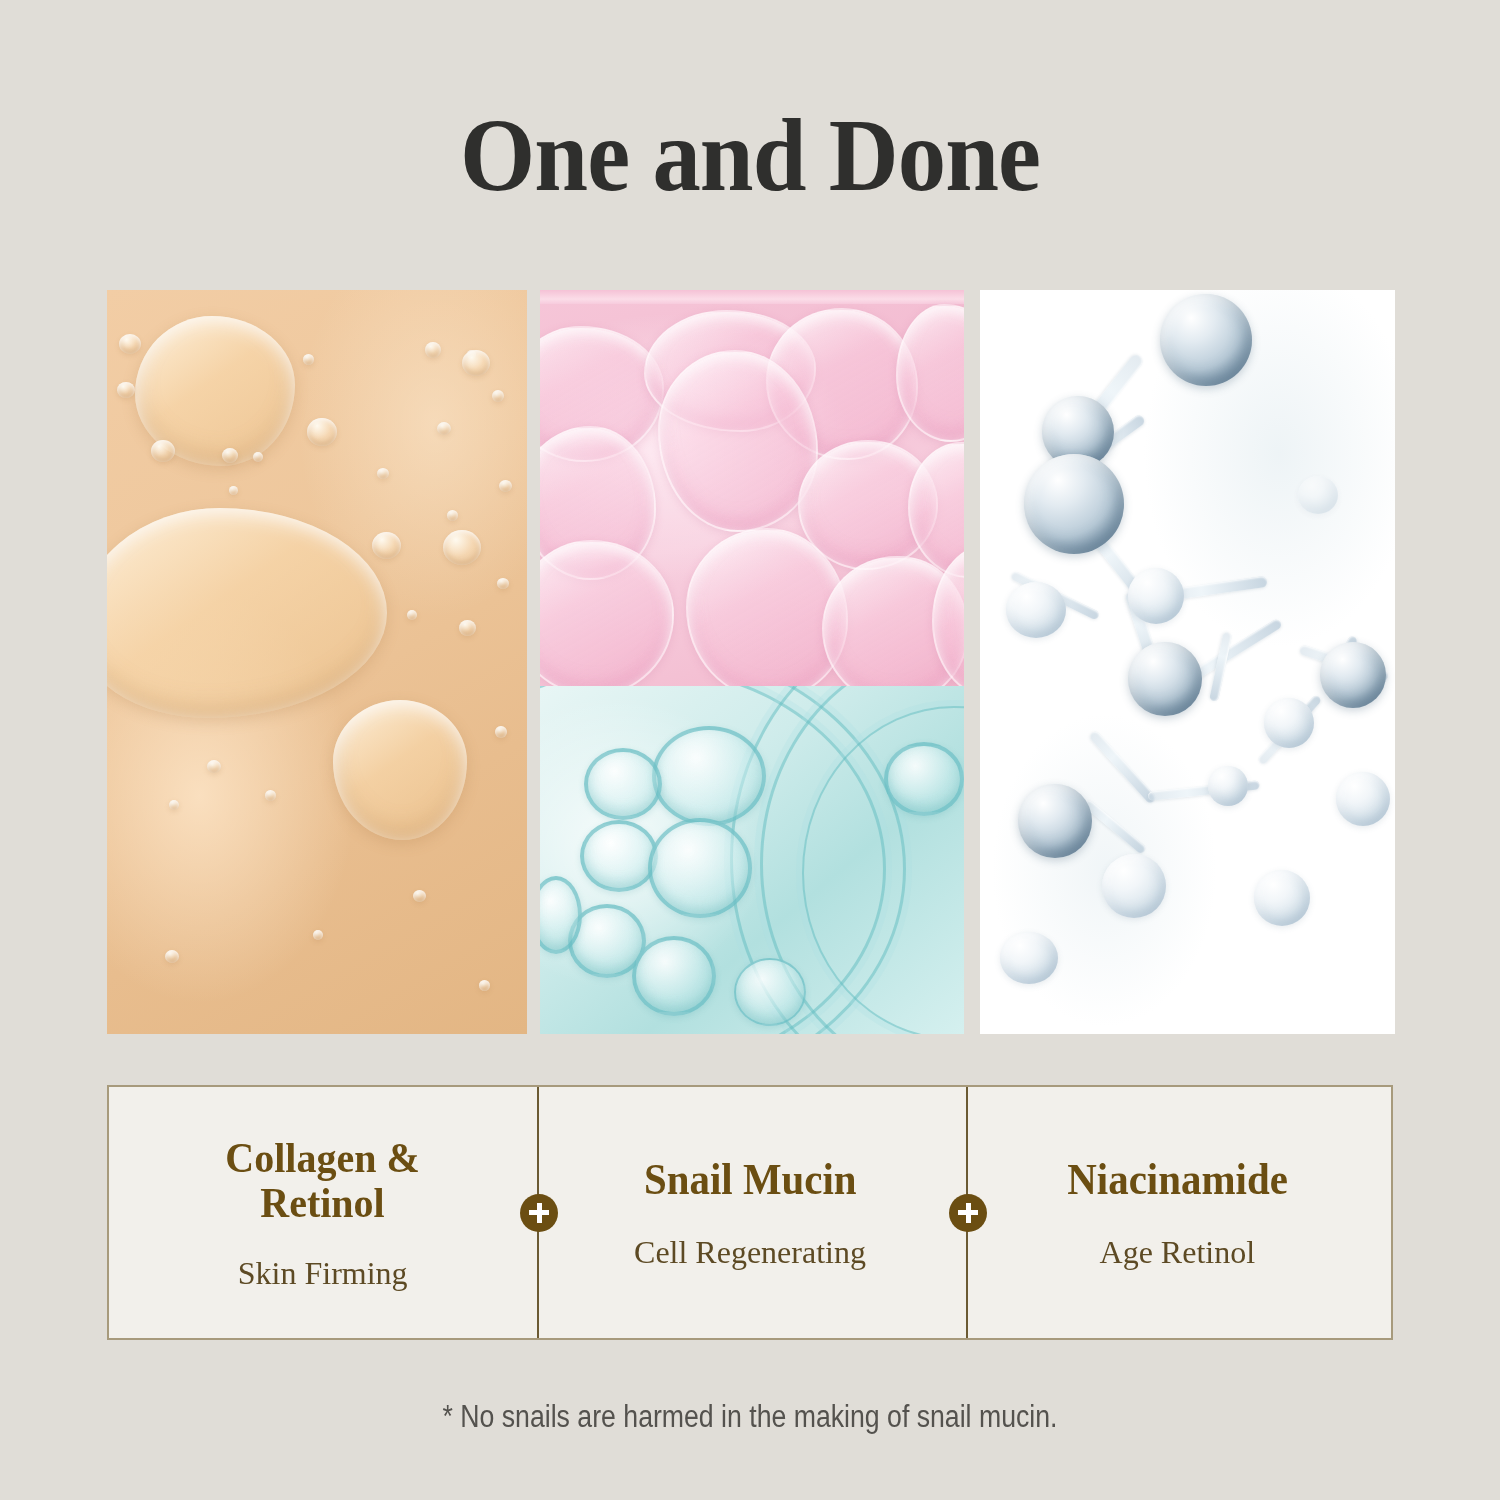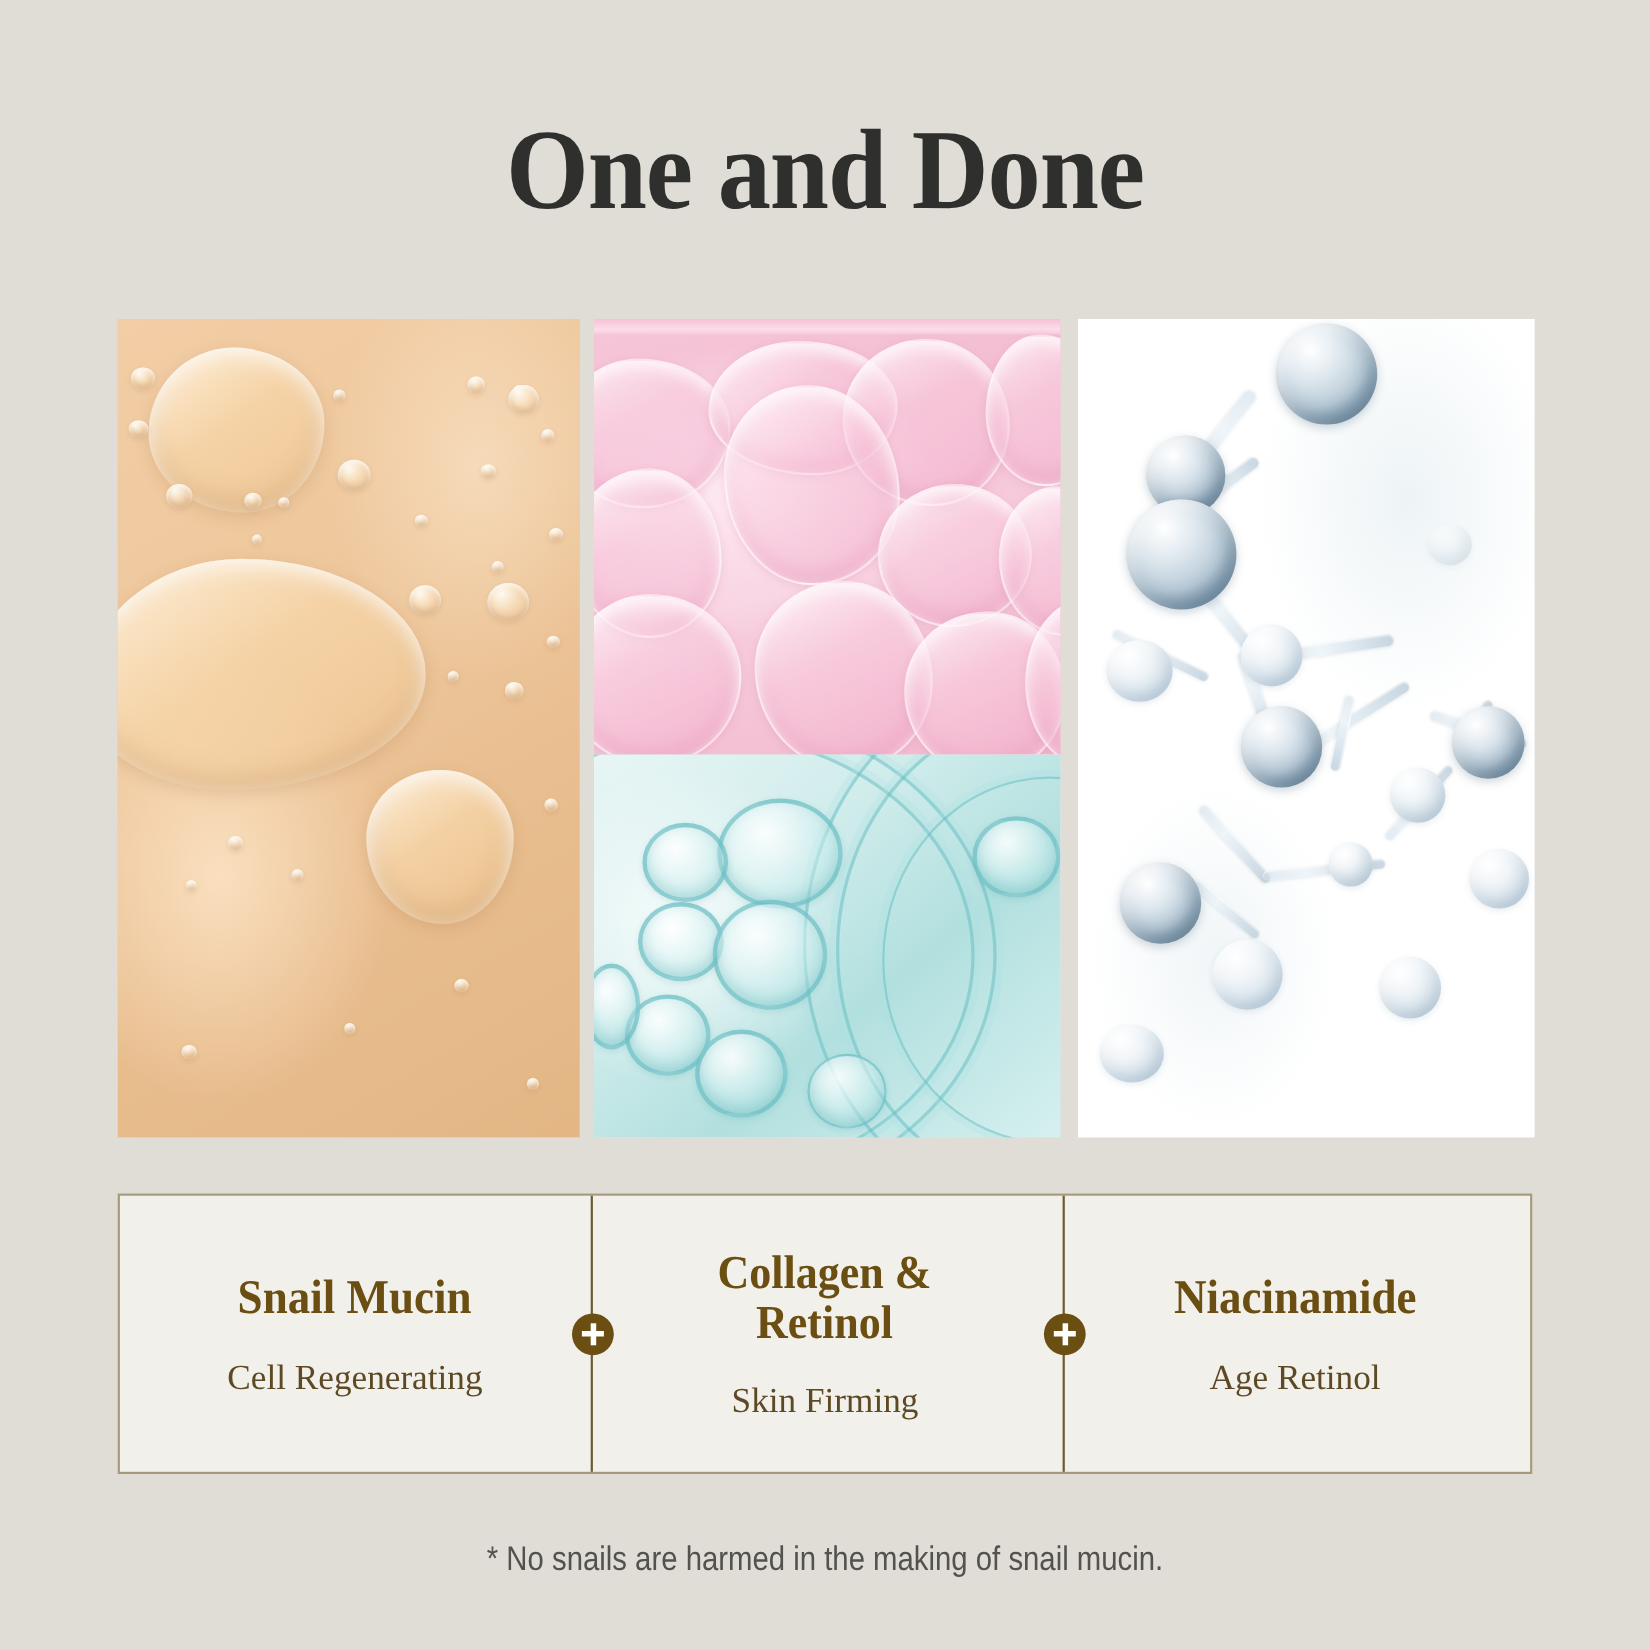--- a/index.html
+++ b/index.html
@@ -408,33 +408,33 @@
       <div class="atom pale" style="left:122px;top:564px;width:64px;height:64px;"></div>
       <div class="atom pale" style="left:274px;top:580px;width:56px;height:56px;"></div>
       <div class="atom pale" style="left:20px;top:642px;width:58px;height:52px;"></div>
       <div class="atom pale" style="left:318px;top:186px;width:40px;height:38px;opacity:0.45;"></div>
     </div>
   </div>
 
   <div class="ingredients">
 
     <div class="ing-cell">
-      <div class="ing-name">Snail Mucin</div>
-      <div class="ing-desc">Cell Regenerating</div>
-    </div>
-
-    <div class="ing-cell">
       <div class="ing-name two-line">
         <div>Collagen &amp;</div>
         <div>Retinol</div>
       </div>
       <div class="ing-desc">Skin Firming</div>
     </div>
 
     <div class="ing-cell">
+      <div class="ing-name">Snail Mucin</div>
+      <div class="ing-desc">Cell Regenerating</div>
+    </div>
+
+    <div class="ing-cell">
       <div class="ing-name">Niacinamide</div>
       <div class="ing-desc">Age Retinol</div>
     </div>
 
     <div class="divider d1">
       <div class="plus-badge"></div>
     </div>
     <div class="divider d2">
       <div class="plus-badge"></div>
     </div>

